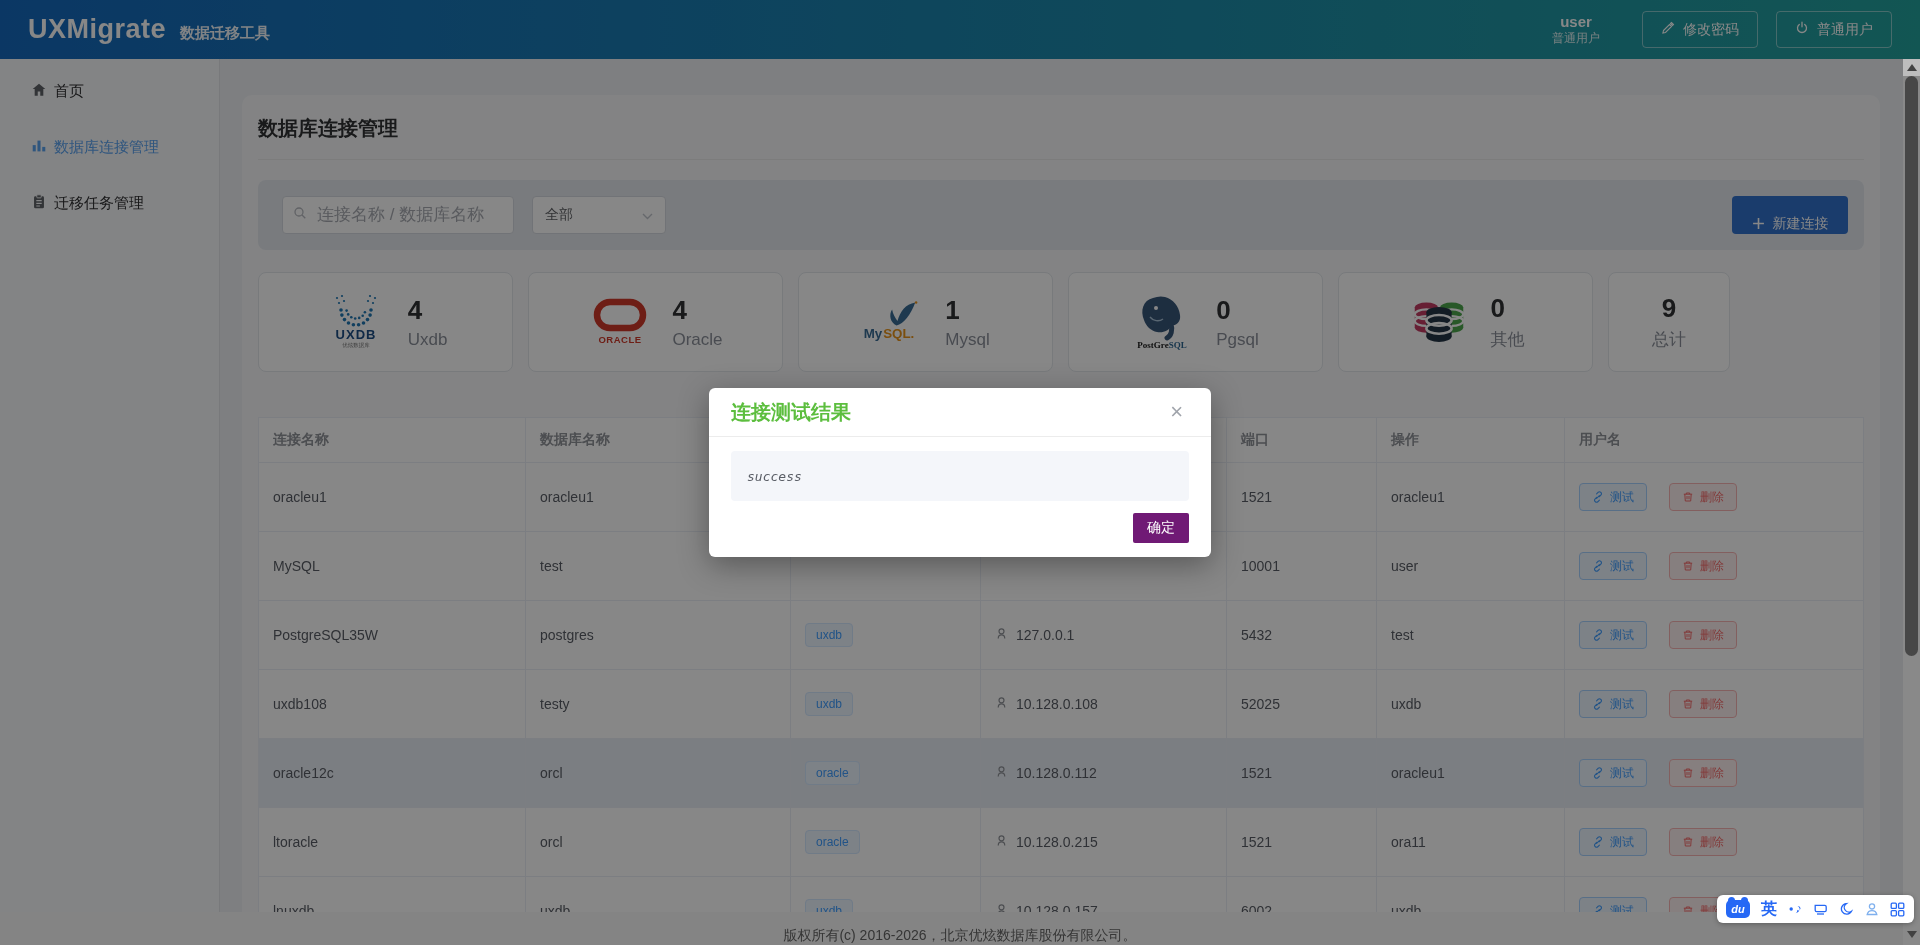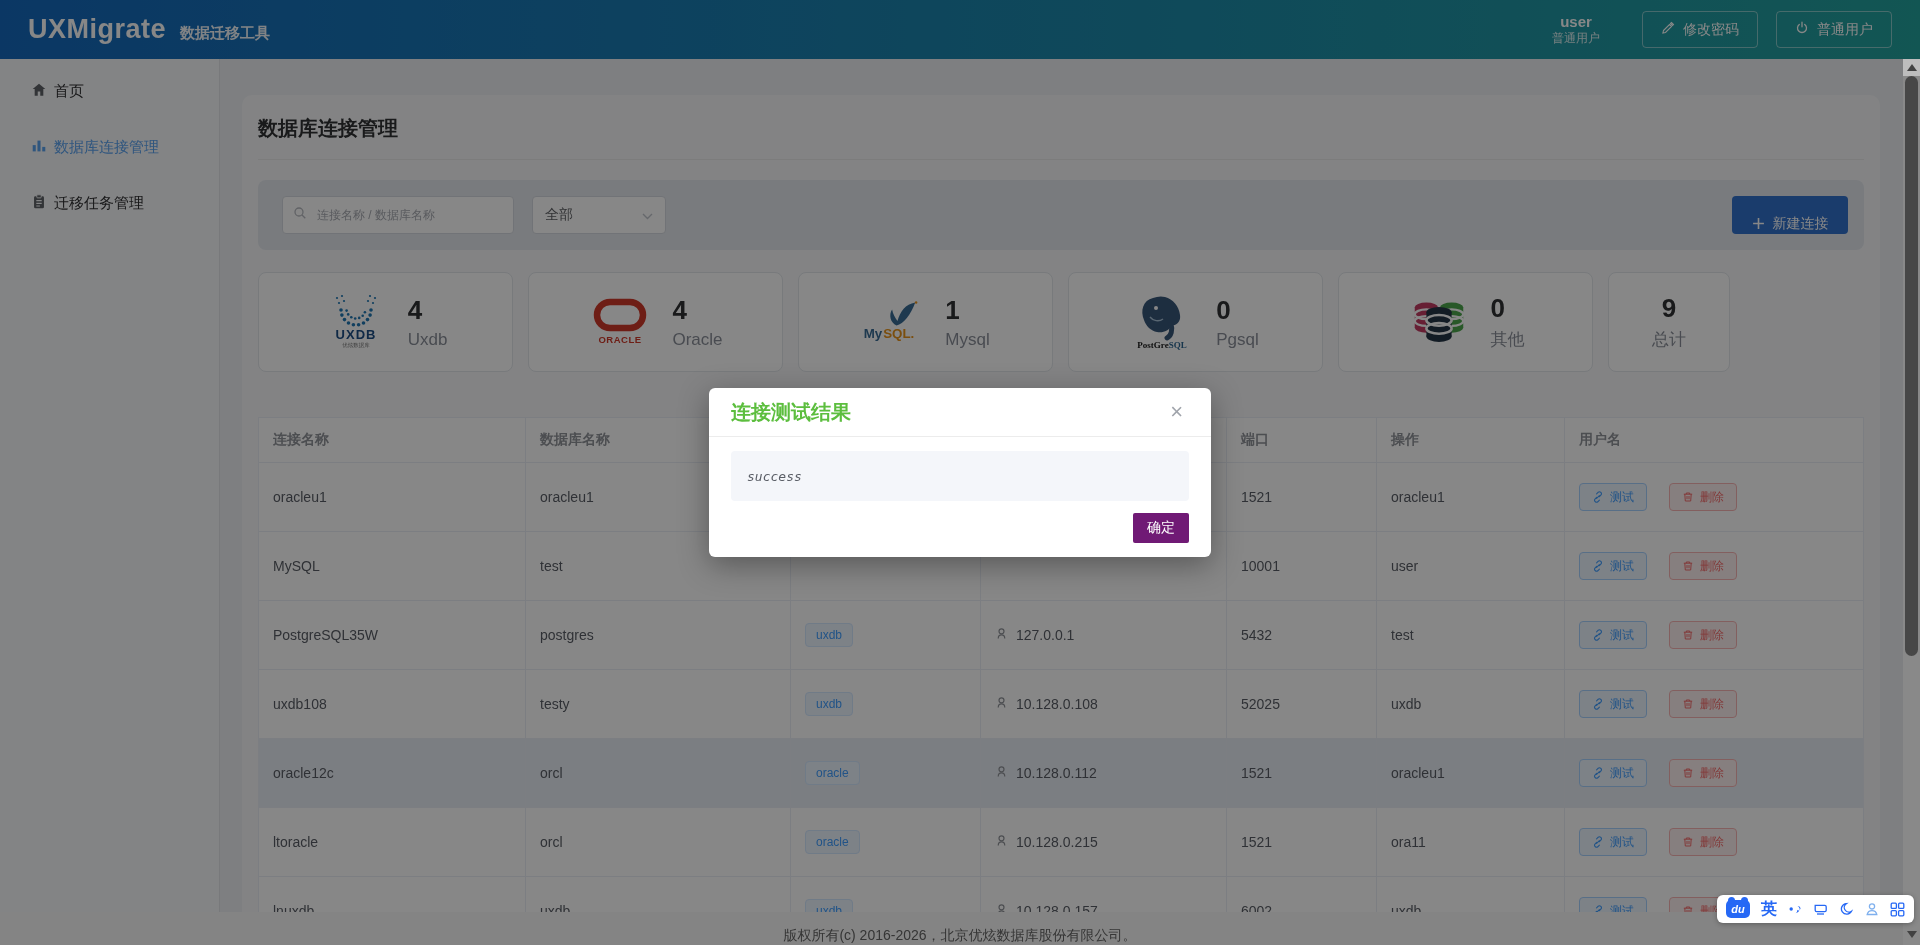--- a/index.html
+++ b/index.html
@@ -31,21 +31,21 @@
   .content{position:absolute;top:59px;left:220px;right:0;bottom:33px;overflow:hidden;}
   .card{position:absolute;left:22px;right:40px;top:36px;bottom:0;background:#f7f8fa;
         border-radius:10px 10px 0 0;padding:16px 16px 0 16px;box-sizing:border-box;overflow:hidden;}
   .page-title{font-size:20px;font-weight:bold;color:#303133;margin:0;padding:4px 0 17px 0;
               border-bottom:1px solid #ebebeb;}
 
   .filter-bar{margin-top:20px;height:70px;background:#e4e8ee;border-radius:8px;position:relative;
               display:flex;align-items:center;gap:18px;padding:0 24px;box-sizing:border-box;}
   .search-box{width:232px;height:38px;background:#fff;border:1px solid #d5d9e0;border-radius:4px;
               display:flex;align-items:center;gap:8px;padding:0 10px;box-sizing:border-box;}
-  .search-box input{border:none;outline:none;flex:1;font-size:12px;color:#606266;background:transparent;
+  .search-box input{border:none;outline:none;flex:1;font-size:17px;color:#606266;background:transparent;
                     font-family:inherit;}
   .search-box input::placeholder{color:#a8abb2;}
   .select-box{width:134px;height:38px;background:#fff;border:1px solid #d5d9e0;border-radius:4px;
               display:flex;align-items:center;justify-content:space-between;padding:0 12px;
               box-sizing:border-box;font-size:14px;color:#606266;cursor:pointer;}
   .new-btn{position:absolute;right:16px;top:16px;width:116px;height:38px;background:#3171cc;color:#fff;
            border:none;border-radius:4px;font-size:14px;display:flex;align-items:flex-end;
            justify-content:center;gap:8px;cursor:pointer;}
 
   

